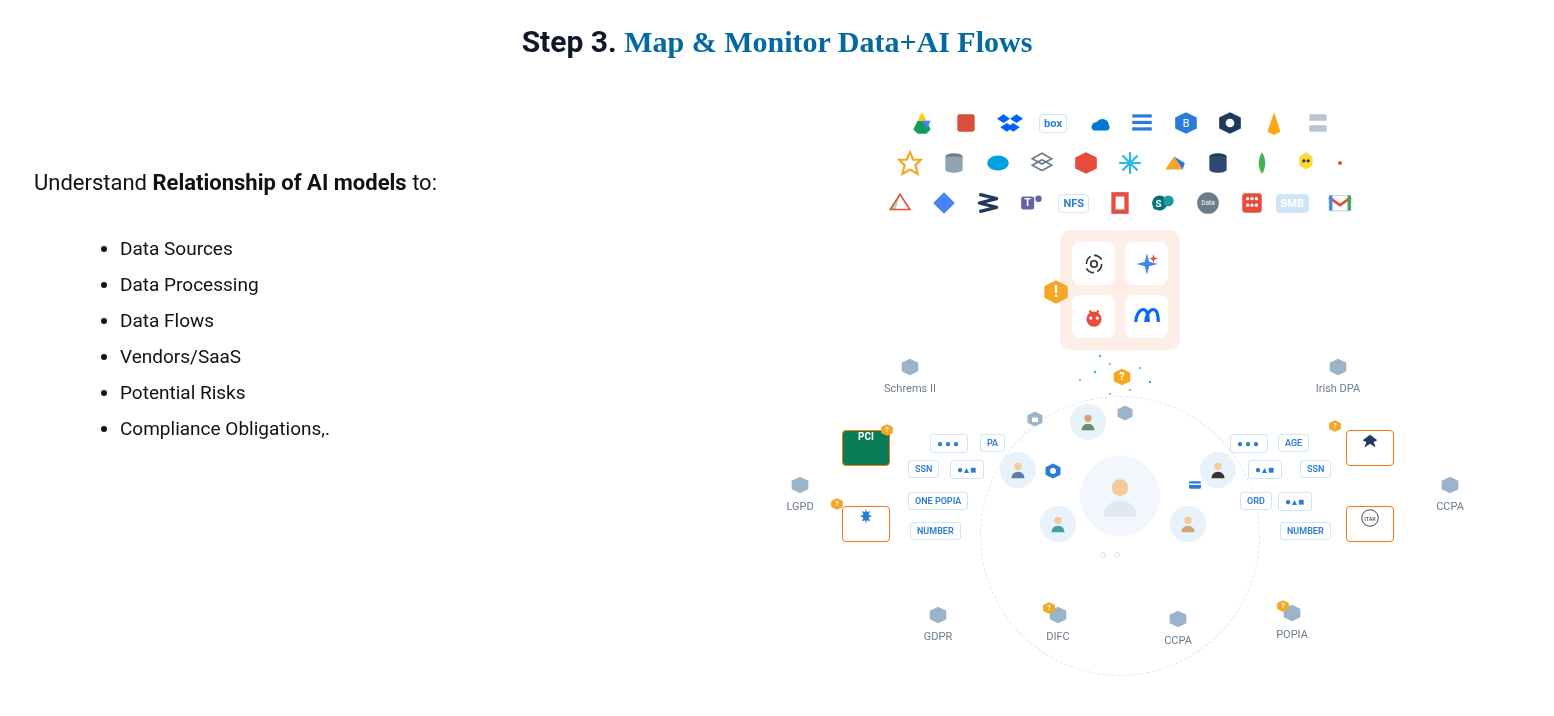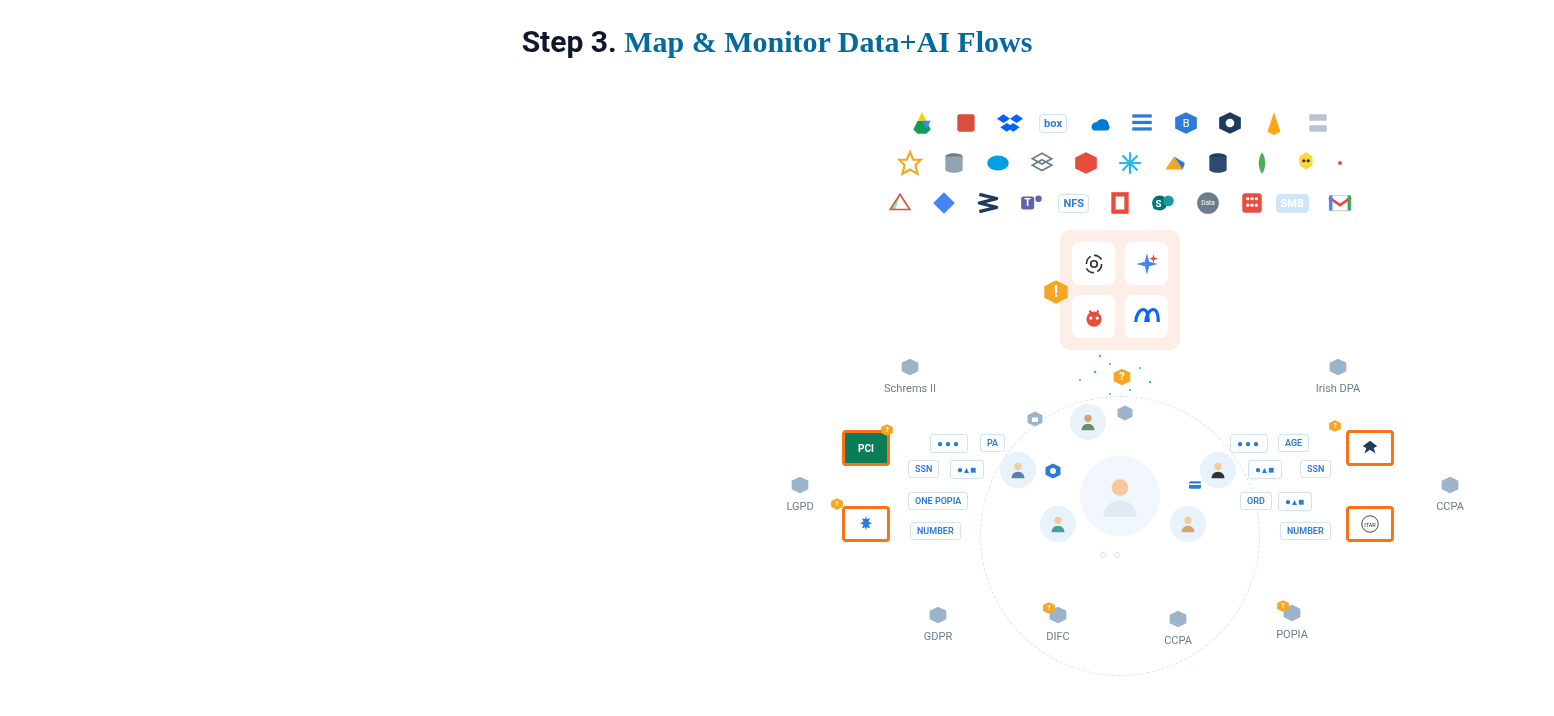--- a/index.html
+++ b/index.html
@@ -118,25 +118,24 @@
   }
   .hex-warn {
     position: absolute;
     width: 14px;
     height: 14px;
   }
   .badge-card {
     position: absolute;
     width: 48px;
     height: 36px;
-    border: 3px solid #f97316;
+    border: 1px solid #f97316;
     border-radius: 4px;
     background: #fff;
     display: flex;
-    align-items: center;
     justify-content: center;
     font-size: 18px;
   }
   .avatar {
     position: absolute;
     width: 36px;
     height: 36px;
     border-radius: 50%;
     background: #e8f2fb;
     display: flex;
@@ -191,20 +190,31 @@
 </head>
 <body>
 
 <div class="title">
   <span class="dark">Step 3.</span>
   <span> </span>
   <span class="blue">Map &amp; Monitor Data+AI Flows</span>
 </div>
 
 <div class="left-col">
+  <div class="intro">
+    <span>Understand </span><span class="bold">Relationship of AI models</span><span> to:</span>
+  </div>
+  <ul class="bullets">
+    <li>Data Sources</li>
+    <li>Data Processing</li>
+    <li>Data Flows</li>
+    <li>Vendors/SaaS</li>
+    <li>Potential Risks</li>
+    <li>Compliance Obligations,.</li>
+  </ul>
 </div>
 
 <div class="right-col">
 
   <div class="grid-row">
     <div class="cell">
         <svg viewBox="0 0 24 24">
           <polygon points="4,18 8,10 16,10 20,18 16,22 8,22" fill="#0f9d58"></polygon>
           <polygon points="8,10 12,2 16,10" fill="#ffce00"></polygon>
           <polygon points="16,10 20,18 24,10" fill="#4285f4" transform="translate(-4,0)"></polygon>

